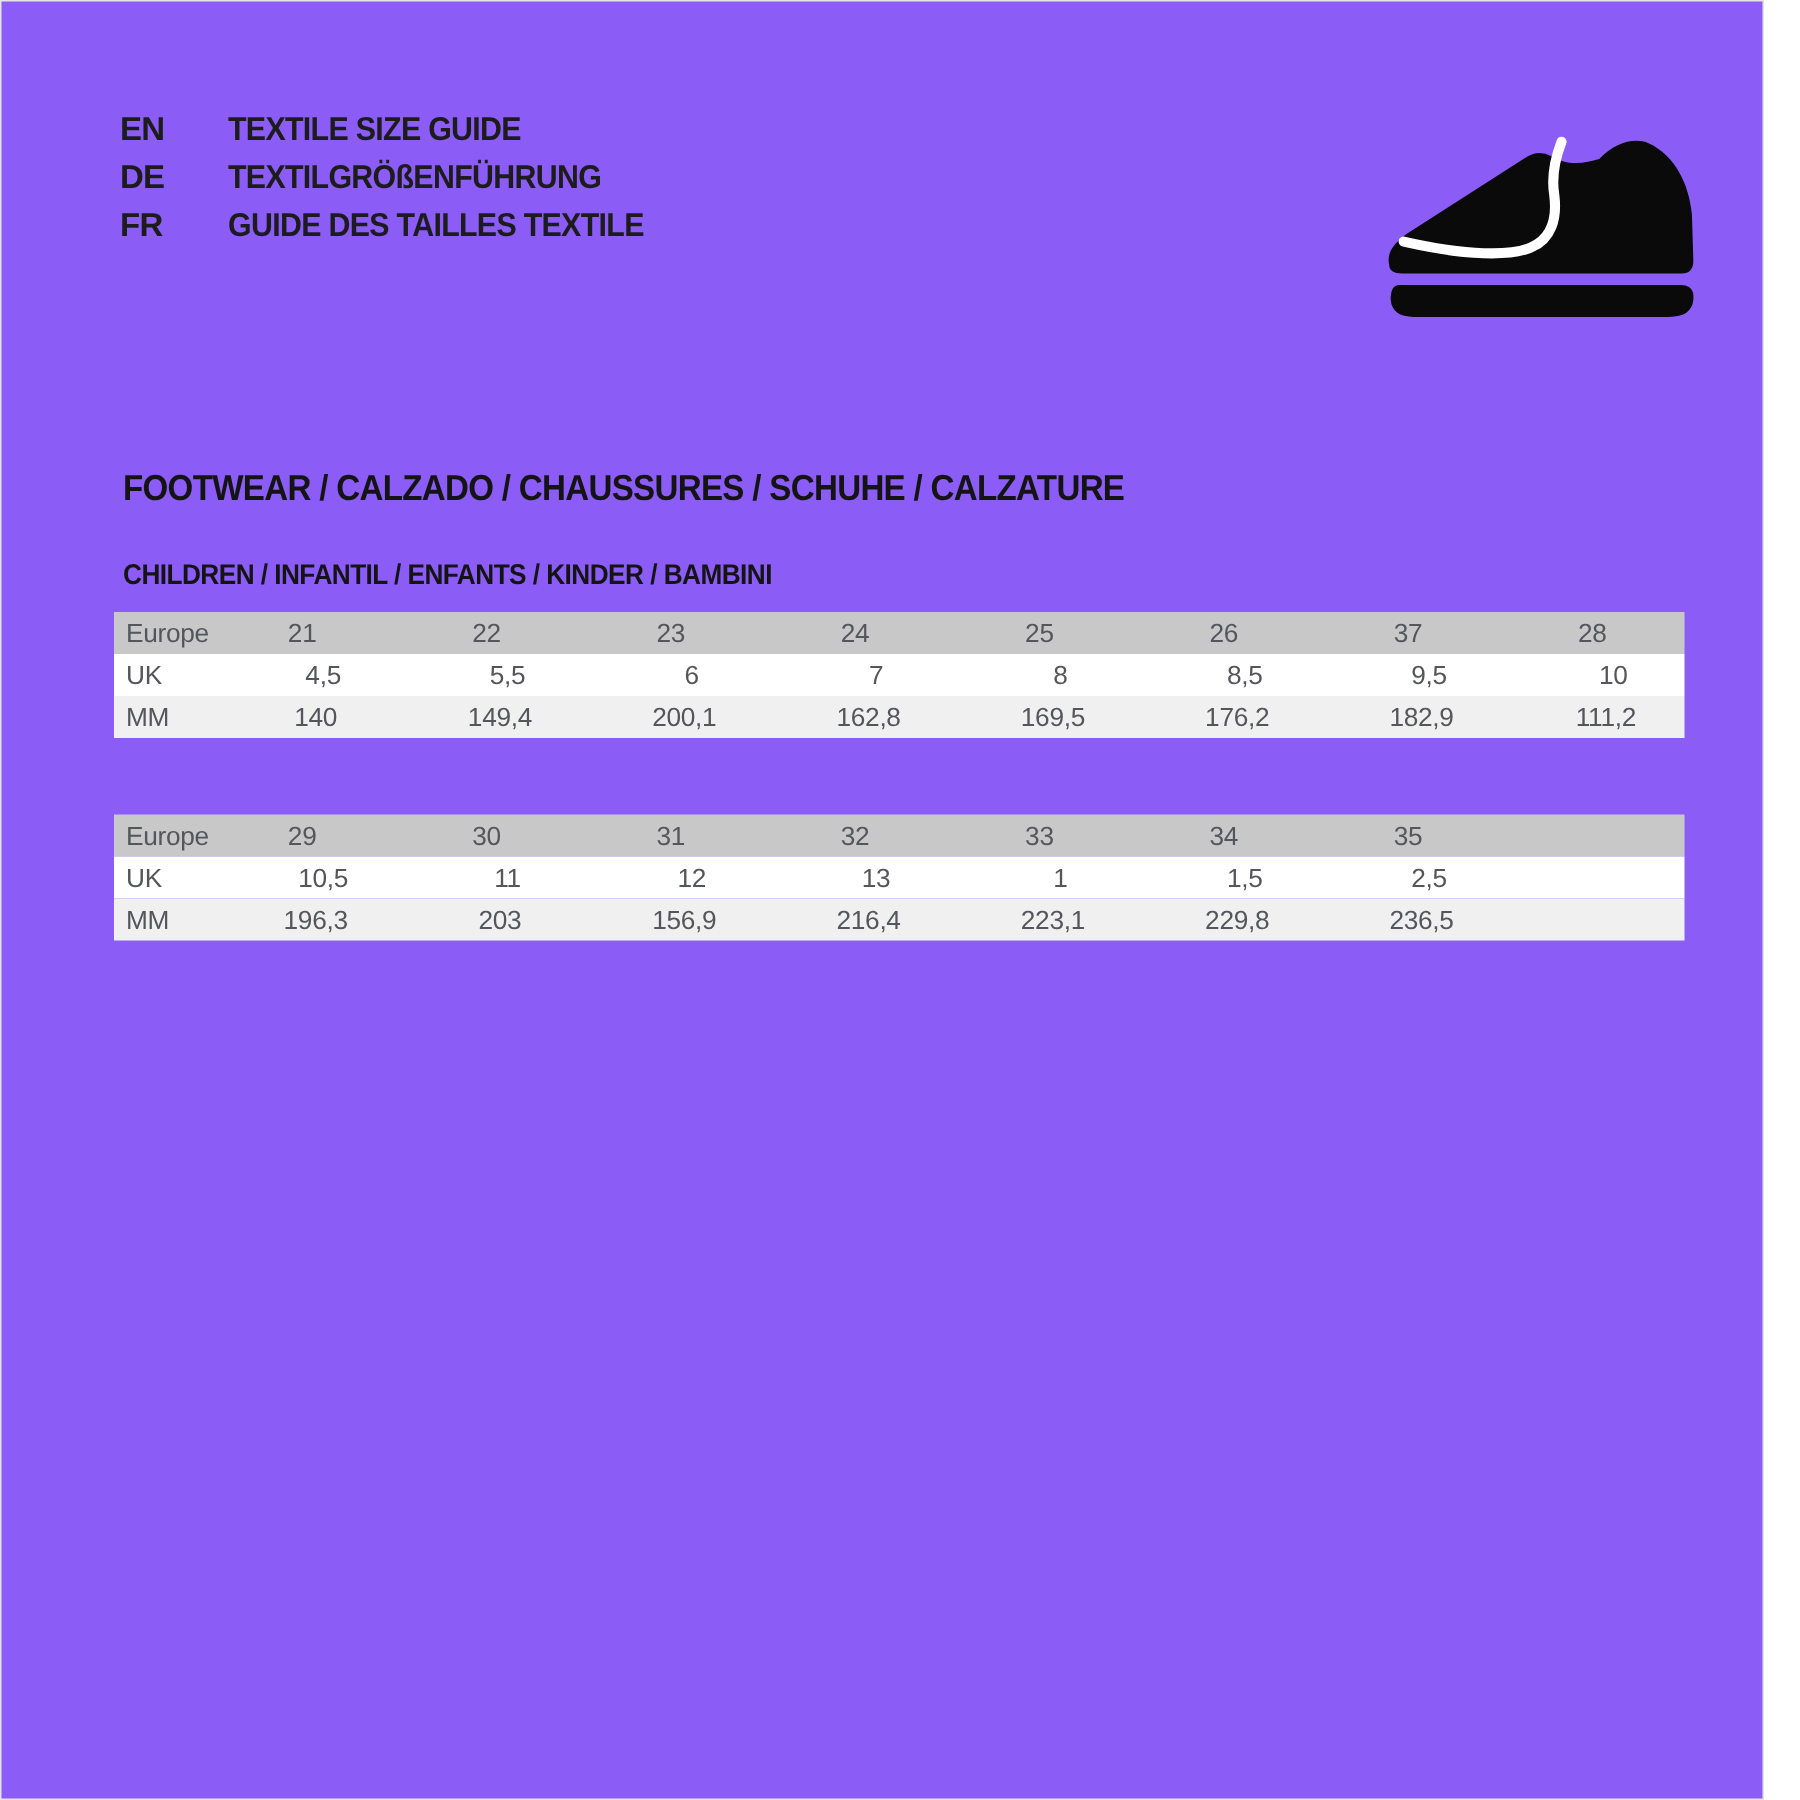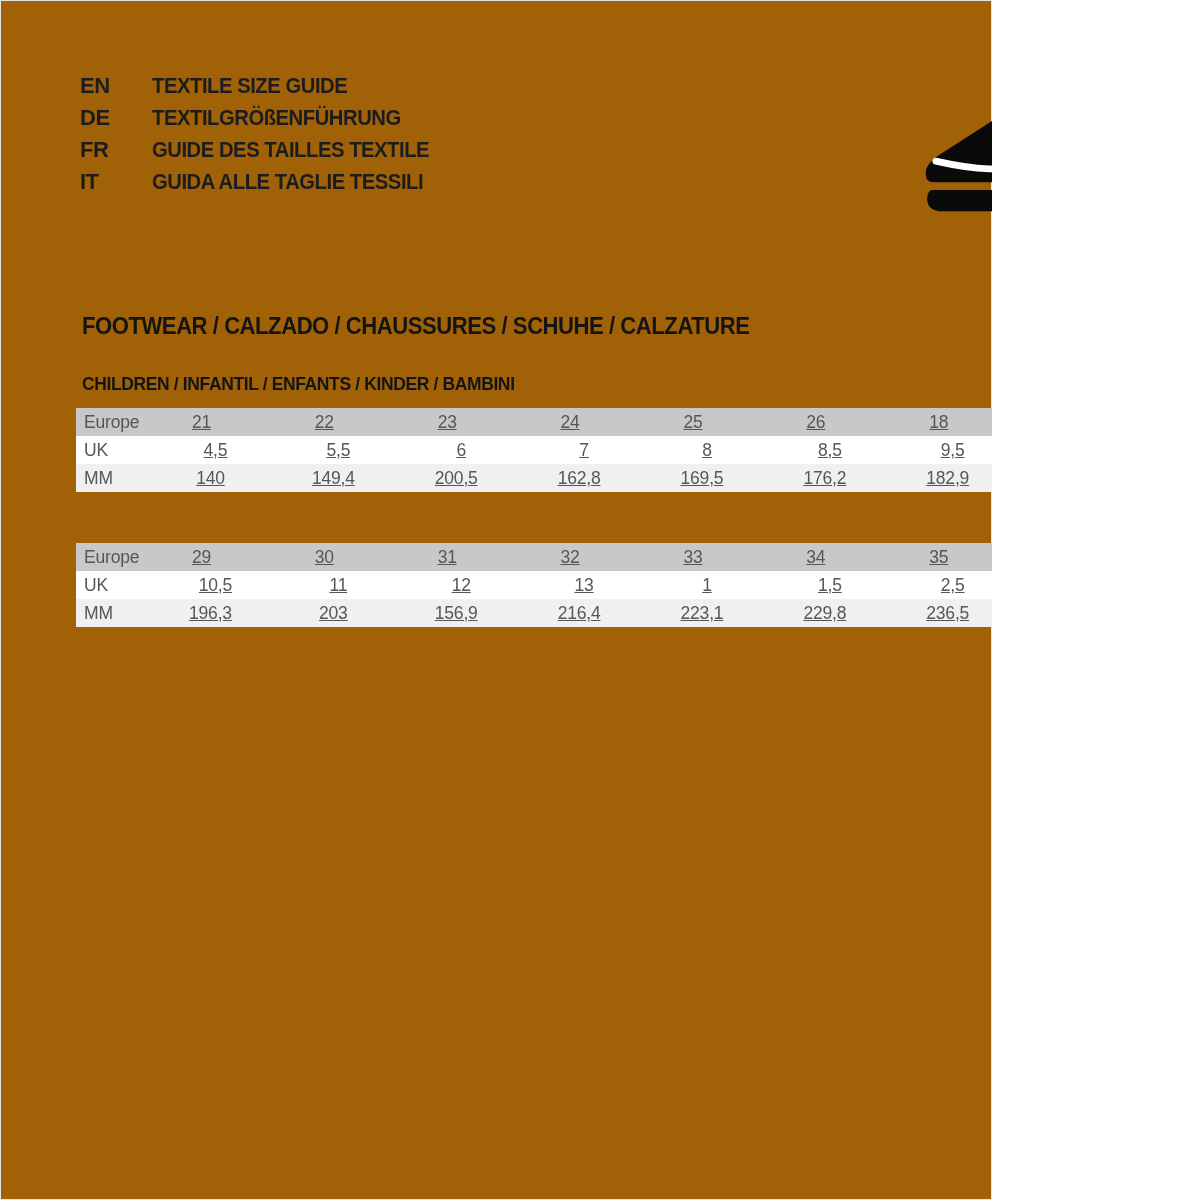--- a/index.html
+++ b/index.html
@@ -1,17 +1,17 @@
 <!DOCTYPE html>
 <html><head>
 <meta charset="utf-8">
 <style>
   html,body{margin:0;padding:0;background:#ffffff;}
   #page{
-    position:relative;width:992px;height:1200px;background:#a16207;
+    position:relative;width:1176px;height:1200px;background:#8b5cf6;
     box-shadow:inset 0 0 0 1px #e4e4e4;overflow:hidden;
     font-family:"Liberation Sans",sans-serif;
   }
   
   .lang-block{position:absolute;left:80px;top:70px;}
   .lang-row{display:flex;height:32px;align-items:center;}
   .lang-code{width:72px;font-size:22px;font-weight:700;color:#1c1c1c;letter-spacing:-0.5px;}
   .lang-label{font-size:22px;font-weight:700;color:#1c1c1c;letter-spacing:-0.5px;
     transform:scaleX(0.92);transform-origin:left center;white-space:nowrap;}
   
@@ -23,43 +23,39 @@
     color:#141414;letter-spacing:-0.4px;transform:scaleX(0.92);transform-origin:left top;white-space:nowrap;}
   
   .size-table{position:absolute;left:76px;width:1047px;}
   .size-table.t1{top:408px;}
   .size-table.t2{top:543px;}
   .size-row{display:flex;height:28px;align-items:center;font-size:17.5px;color:#55565b;letter-spacing:-0.2px;}
   .size-row.row-0{background:#c8c8c9;justify-content:space-between;}
   .size-row.row-1{background:#ffffff;gap:28px;}
   .size-row.row-2{background:#f0f0f1;gap:18px;}
   .size-label{width:56px;padding-left:8px;flex:0 0 auto;white-space:nowrap;}
-  .size-cell{flex:1 1 0;text-align:center;white-space:nowrap;text-decoration:underline;}
+  .size-cell{flex:1 1 0;text-align:center;white-space:nowrap;}
 </style>
 </head>
 <body>
 
 <div id="page">
 
   <div class="lang-block">
       <div class="lang-row">
         <span class="lang-code">EN</span>
         <span class="lang-label">TEXTILE SIZE GUIDE</span>
       </div>
       <div class="lang-row">
         <span class="lang-code">DE</span>
         <span class="lang-label">TEXTILGRÖßENFÜHRUNG</span>
       </div>
       <div class="lang-row">
         <span class="lang-code">FR</span>
         <span class="lang-label">GUIDE DES TAILLES TEXTILE</span>
-      </div>
-      <div class="lang-row">
-        <span class="lang-code">IT</span>
-        <span class="lang-label">GUIDA ALLE TAGLIE TESSILI</span>
       </div>
     </div>
 
   <div class="shoe-icon">
     <svg width="242" height="140" viewBox="0 0 250 145" xmlns="http://www.w3.org/2000/svg" aria-hidden="true">
       <path fill="#0a0a0a" d="M34,100 C32,92 37,85 47,78 L128,26 Q137,20 146,25 C157,32 169,30 179,27
            C190,15 204,12 213,16 C231,24 241,44 243,65 L244,97 Q244,106 236,106
            L43,106 Q34,106 34,100 Z"></path>
       <path fill="none" stroke="#ffffff" stroke-width="7" stroke-linecap="round" d="M44,84 C88,94 118,94 132,88 C146,82 150,68 148,52 C146,40 148,28 153,15"></path>
       <path fill="#0a0a0a" d="M41,114 L235,114 Q245,114 244,124 Q243,136 227,136 L51,136 Q36,136 35,124 Q35,114 41,114 Z"></path>
@@ -71,39 +67,39 @@
 
   <div class="size-table t1">
       <div class="size-row row-0">
         <div class="size-label">Europe</div>
         <div class="size-cell">21</div>
         <div class="size-cell">22</div>
         <div class="size-cell">23</div>
         <div class="size-cell">24</div>
         <div class="size-cell">25</div>
         <div class="size-cell">26</div>
-        <div class="size-cell">18</div>
+        <div class="size-cell">37</div>
         <div class="size-cell">28</div>
       </div>
       <div class="size-row row-1">
         <div class="size-label">UK</div>
         <div class="size-cell">4,5</div>
         <div class="size-cell">5,5</div>
         <div class="size-cell">6</div>
         <div class="size-cell">7</div>
         <div class="size-cell">8</div>
         <div class="size-cell">8,5</div>
         <div class="size-cell">9,5</div>
         <div class="size-cell">10</div>
       </div>
       <div class="size-row row-2">
         <div class="size-label">MM</div>
         <div class="size-cell">140</div>
         <div class="size-cell">149,4</div>
-        <div class="size-cell">200,5</div>
+        <div class="size-cell">200,1</div>
         <div class="size-cell">162,8</div>
         <div class="size-cell">169,5</div>
         <div class="size-cell">176,2</div>
         <div class="size-cell">182,9</div>
         <div class="size-cell">111,2</div>
       </div>
     </div>
   <div class="size-table t2">
       <div class="size-row row-0">
         <div class="size-label">Europe</div>

